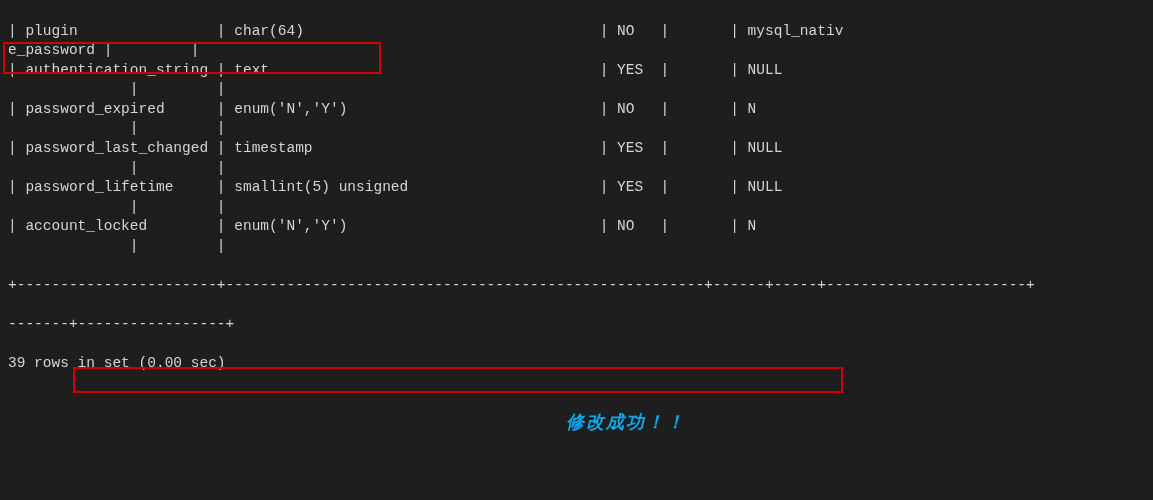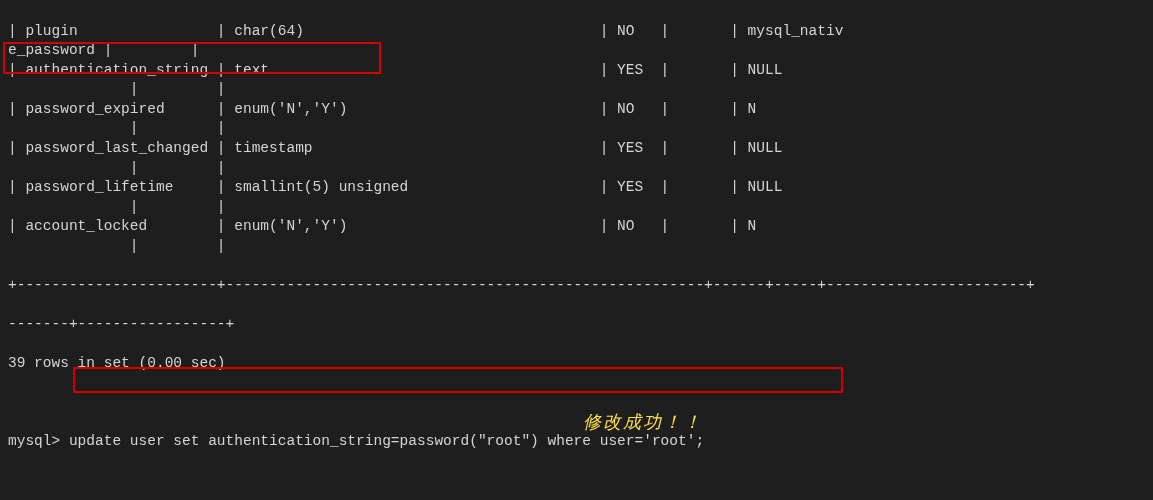--- a/index.html
+++ b/index.html
@@ -35,40 +35,39 @@
     position: absolute;
     border: 2px solid #d40000;
     left: 73px;
     top: 367px;
     width: 766px;
     height: 22px;
     pointer-events: none;
   }
   .annotation {
     position: absolute;
-    color: #fde047;
+    color: #0ea5e9;
     font-style: italic;
-    font-weight: normal;
+    font-weight: bold;
     font-family: "KaiTi","STKaiti",serif;
     font-size: 18px;
-    left: 583px;
+    left: 566px;
     top: 410px;
     letter-spacing: 2px;
   }
 </style>
 </head>
 <body>
 
 <div class="terminal">
 <div id="tbody"><div class="row">| plugin                | char(64)                                  | NO   |       | mysql_nativ </div><div class="row">e_password |         |</div><div class="row">| authentication_string | text                                      | YES  |       | NULL        </div><div class="row">              |         |</div><div class="row">| password_expired      | enum('N','Y')                             | NO   |       | N           </div><div class="row">              |         |</div><div class="row">| password_last_changed | timestamp                                 | YES  |       | NULL        </div><div class="row">              |         |</div><div class="row">| password_lifetime     | smallint(5) unsigned                      | YES  |       | NULL        </div><div class="row">              |         |</div><div class="row">| account_locked        | enum('N','Y')                             | NO   |       | N           </div><div class="row">              |         |</div></div>
 <div class="row">+-----------------------+-------------------------------------------------------+------+-----+-----------------------+</div>
 <div class="row">-------+-----------------+</div>
 <div class="row">39 rows in set (0.00 sec)</div>
 <div class="row">&nbsp;</div>
-<div class="row"><span>mysql&gt;</span> <span>update user set authentication_string=password("root") where user='root';</span></div>
 
 
 
 
 <div class="hl-box1"></div>
 <div class="hl-box2"></div>
 <div class="annotation">修改成功！！</div>
 </div>
 
 </body></html>

